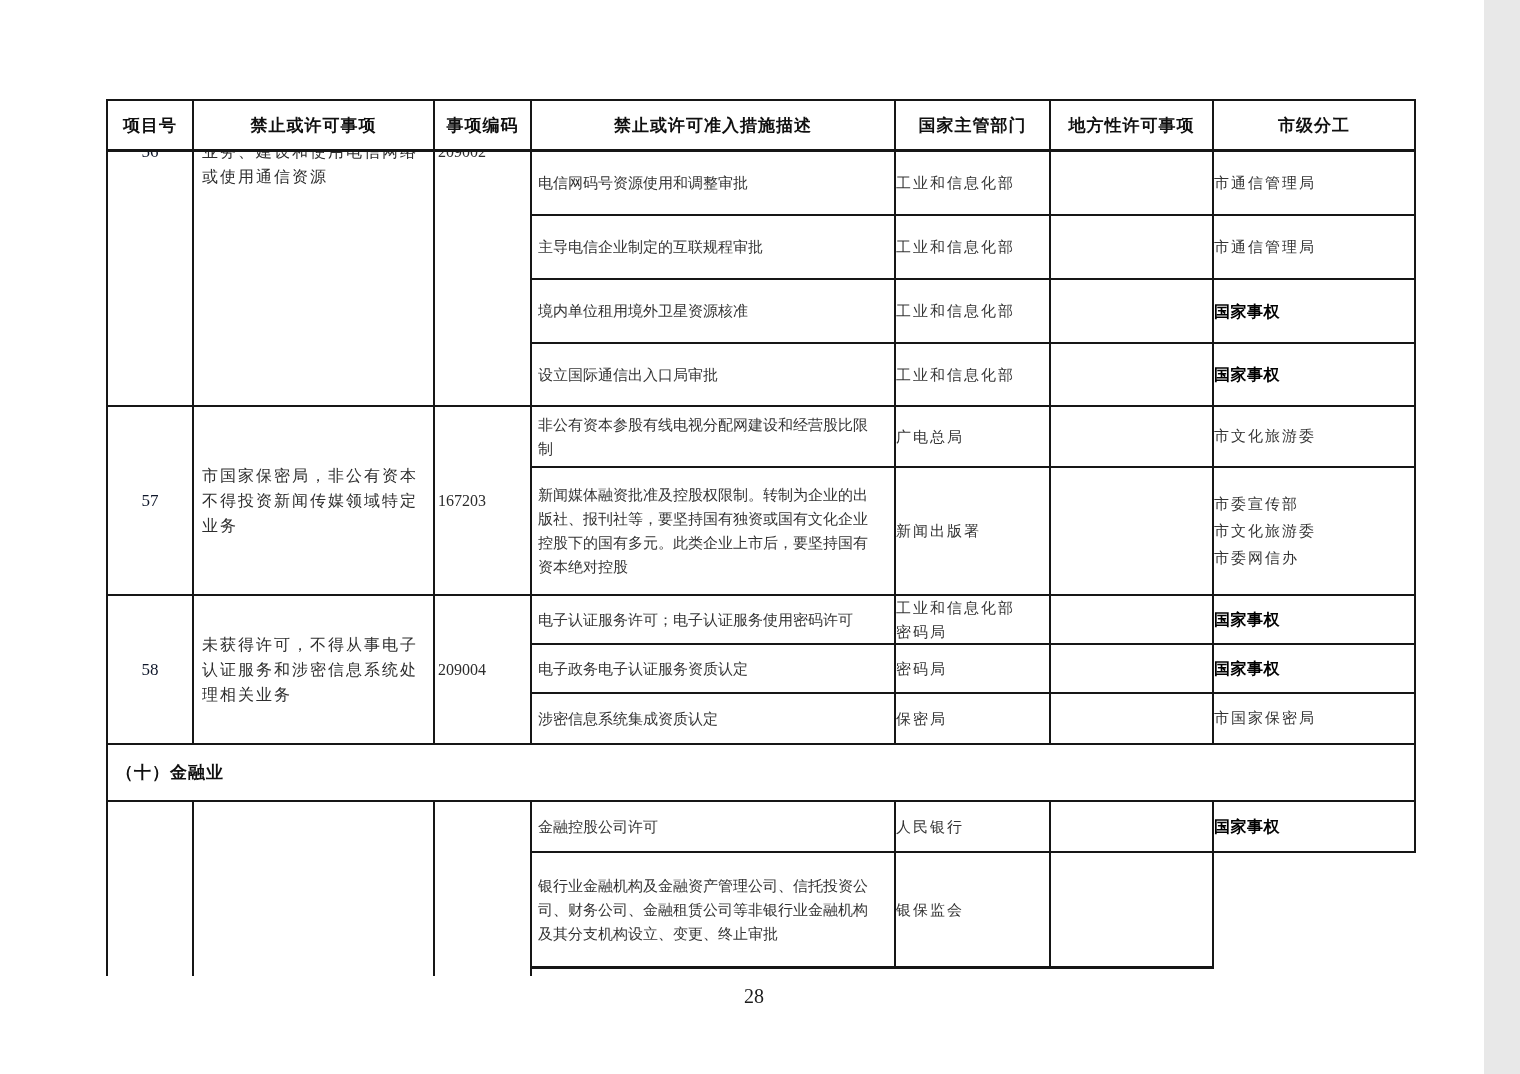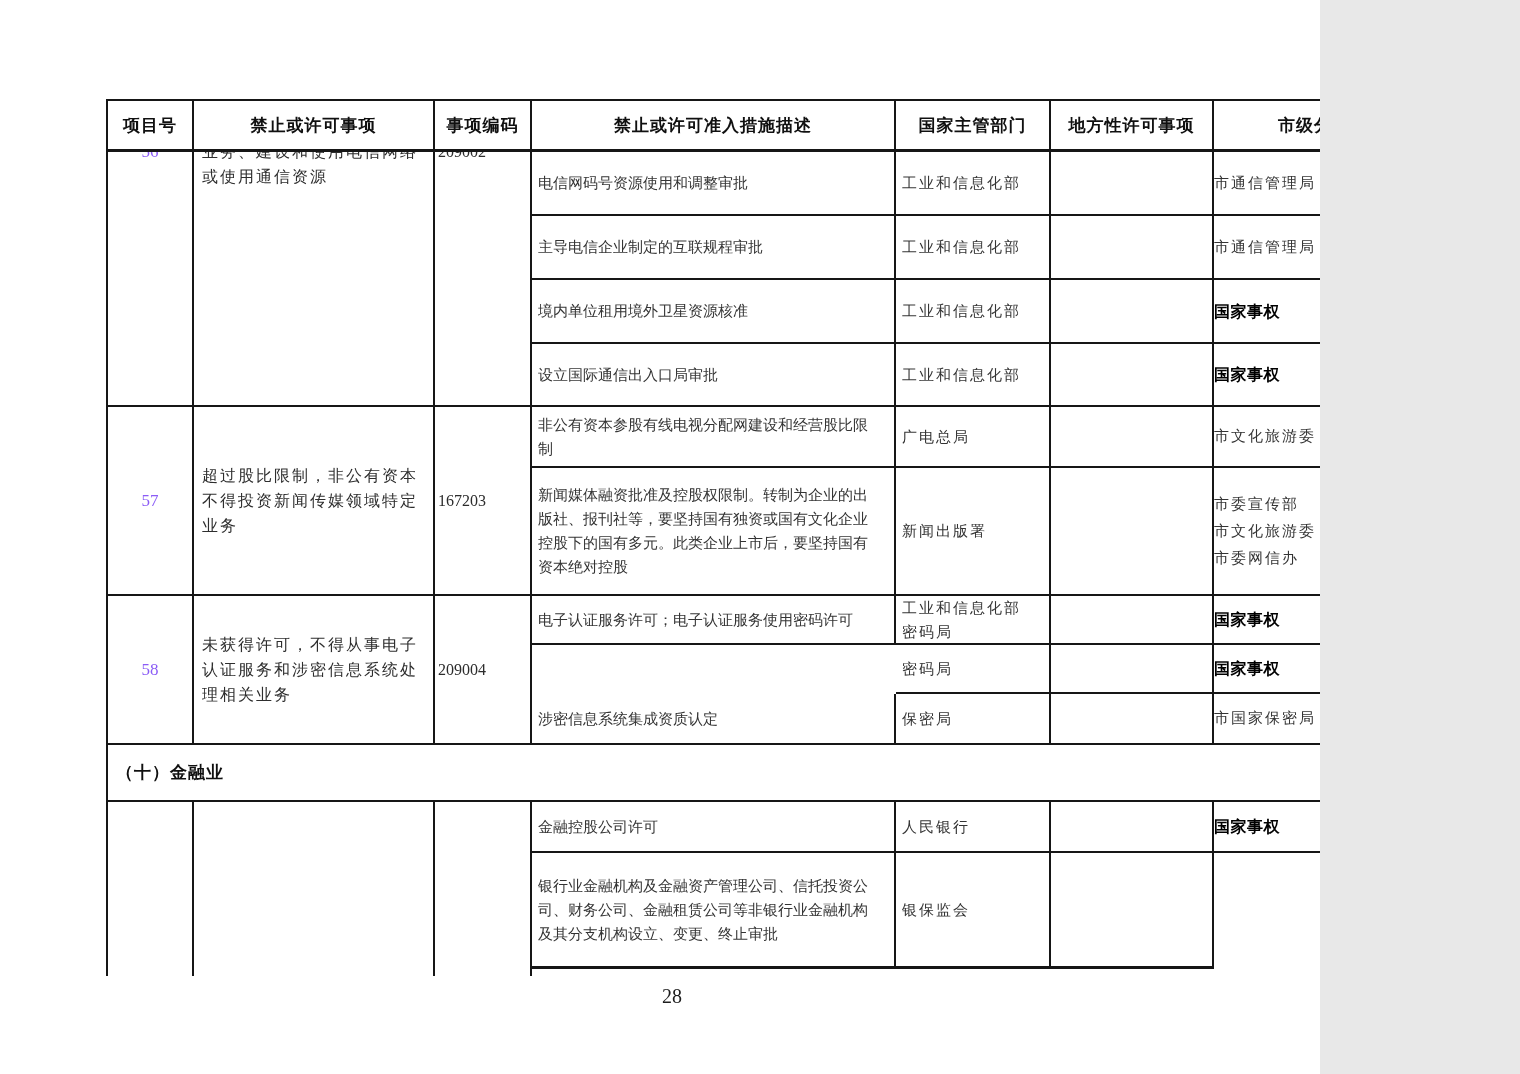--- a/index.html
+++ b/index.html
@@ -1,36 +1,36 @@
 <!DOCTYPE html>
 <html><head>
 <meta charset="utf-8">
 <style>
   html,body{margin:0;padding:0;background:#e8e8e8;}
   .page{
-    position:relative;width:1320px;height:1074px;background:#ffffff;overflow:hidden;
+    position:relative;width:1484px;height:1074px;background:#ffffff;overflow:hidden;
     font-family:"Liberation Serif","DejaVu Serif",serif;color:#222;
   }
   .tbl{
     position:absolute;left:106px;top:99px;display:grid;
     grid-template-columns:86px 241px 97px 364px 155px 163px 202px;
     grid-template-rows:51px 64px 64px 64px 63px 61px 128px 49px 49px 51px 57px 51px 116px;
     border-top:2px solid #161616;border-left:2px solid #161616;
   }
   .c{
     box-sizing:border-box;border-right:2px solid #161616;border-bottom:2px solid #161616;
     display:flex;align-items:center;overflow:hidden;background:#fff;
   }
   .t{white-space:pre-line;}
   .hc{justify-content:center;font-weight:bold;font-size:17px;letter-spacing:1px;color:#101010;border-bottom:3px solid #161616;}
-  .num{justify-content:center;font-size:17px;color:#8b5cf6;}
+  .num{justify-content:center;font-size:17px;color:#0f172a;}
   .item{padding:0 6px 0 8px;font-size:16px;line-height:25px;letter-spacing:2px;color:#2e2e2e;}
   .code{padding-left:3px;font-size:16px;color:#2c2c2c;}
   .measure{padding:2px 6px;font-size:15px;line-height:24px;color:#343434;}
-  .nat{padding-left:6px;font-size:15px;line-height:24px;letter-spacing:2px;color:#343434;}
+  .nat{font-size:15px;line-height:24px;letter-spacing:2px;color:#343434;}
   .mun{font-size:15px;line-height:27px;letter-spacing:2px;color:#343434;}
   .mun.bold,.munbold{font-weight:bold;letter-spacing:0.5px;color:#000;font-size:16px;}
   .clip{align-items:flex-start;}
   .clip .tclip-line{margin-top:-13px;}
   .clip .tclip-single{margin-top:-12px;line-height:24px;}
   .section{grid-column:1/8;padding-left:8px;font-weight:bold;font-size:17px;letter-spacing:1px;color:#101010;}
   .open{border-bottom:none;}
   .thickb{border-bottom:3px solid #161616;}
   .ext{position:absolute;width:2px;height:7px;background:#161616;bottom:-7px;}
   .pageno{position:absolute;top:985px;left:12px;width:100%;text-align:center;font-size:20px;color:#1d1d1d;}
@@ -123,21 +123,21 @@
         <span class="t"></span>
       </div>
     <div class="c mun munbold" style="grid-area:5/7/6/8">
         <span class="t">国家事权</span>
       </div>
 
     <div class="c num" style="grid-area:6/1/8/2">
         <span class="t">57</span>
       </div>
     <div class="c item" style="grid-area:6/2/8/3">
-        <span class="t">超过股比限制，非公有资本
+        <span class="t">市国家保密局，非公有资本
 不得投资新闻传媒领域特定
 业务</span>
       </div>
     <div class="c code" style="grid-area:6/3/8/4">
         <span class="t">167203</span>
       </div>
 
     <div class="c measure" style="grid-area:6/4/7/5">
         <span class="t">非公有资本参股有线电视分配网建设和经营股比限
 制</span>
@@ -189,20 +189,23 @@
         <span class="t">工业和信息化部
 密码局</span>
       </div>
     <div class="c" style="grid-area:8/6/9/7">
         <span class="t"></span>
       </div>
     <div class="c mun munbold" style="grid-area:8/7/9/8">
         <span class="t">国家事权</span>
       </div>
 
+    <div class="c measure" style="grid-area:9/4/10/5">
+        <span class="t">电子政务电子认证服务资质认定</span>
+      </div>
     <div class="c nat" style="grid-area:9/5/10/6">
         <span class="t">密码局</span>
       </div>
     <div class="c" style="grid-area:9/6/10/7">
         <span class="t"></span>
       </div>
     <div class="c mun munbold" style="grid-area:9/7/10/8">
         <span class="t">国家事权</span>
       </div>
 

